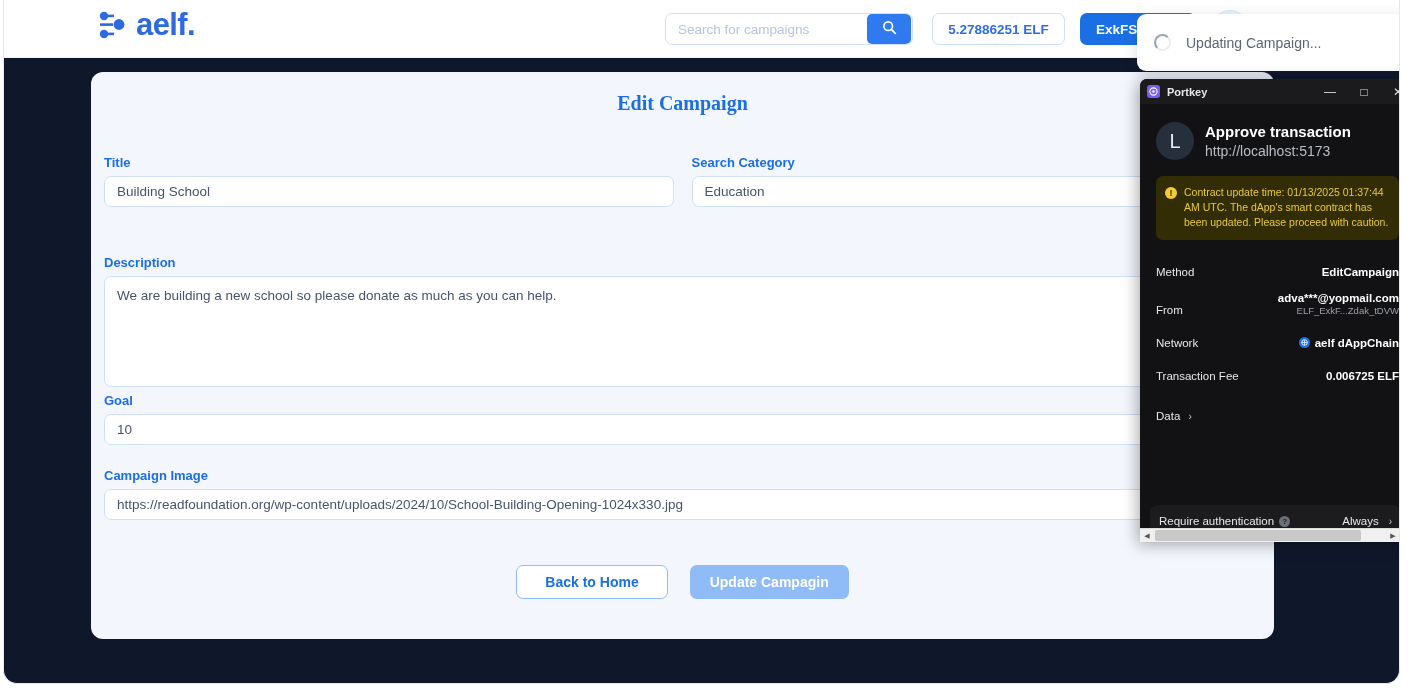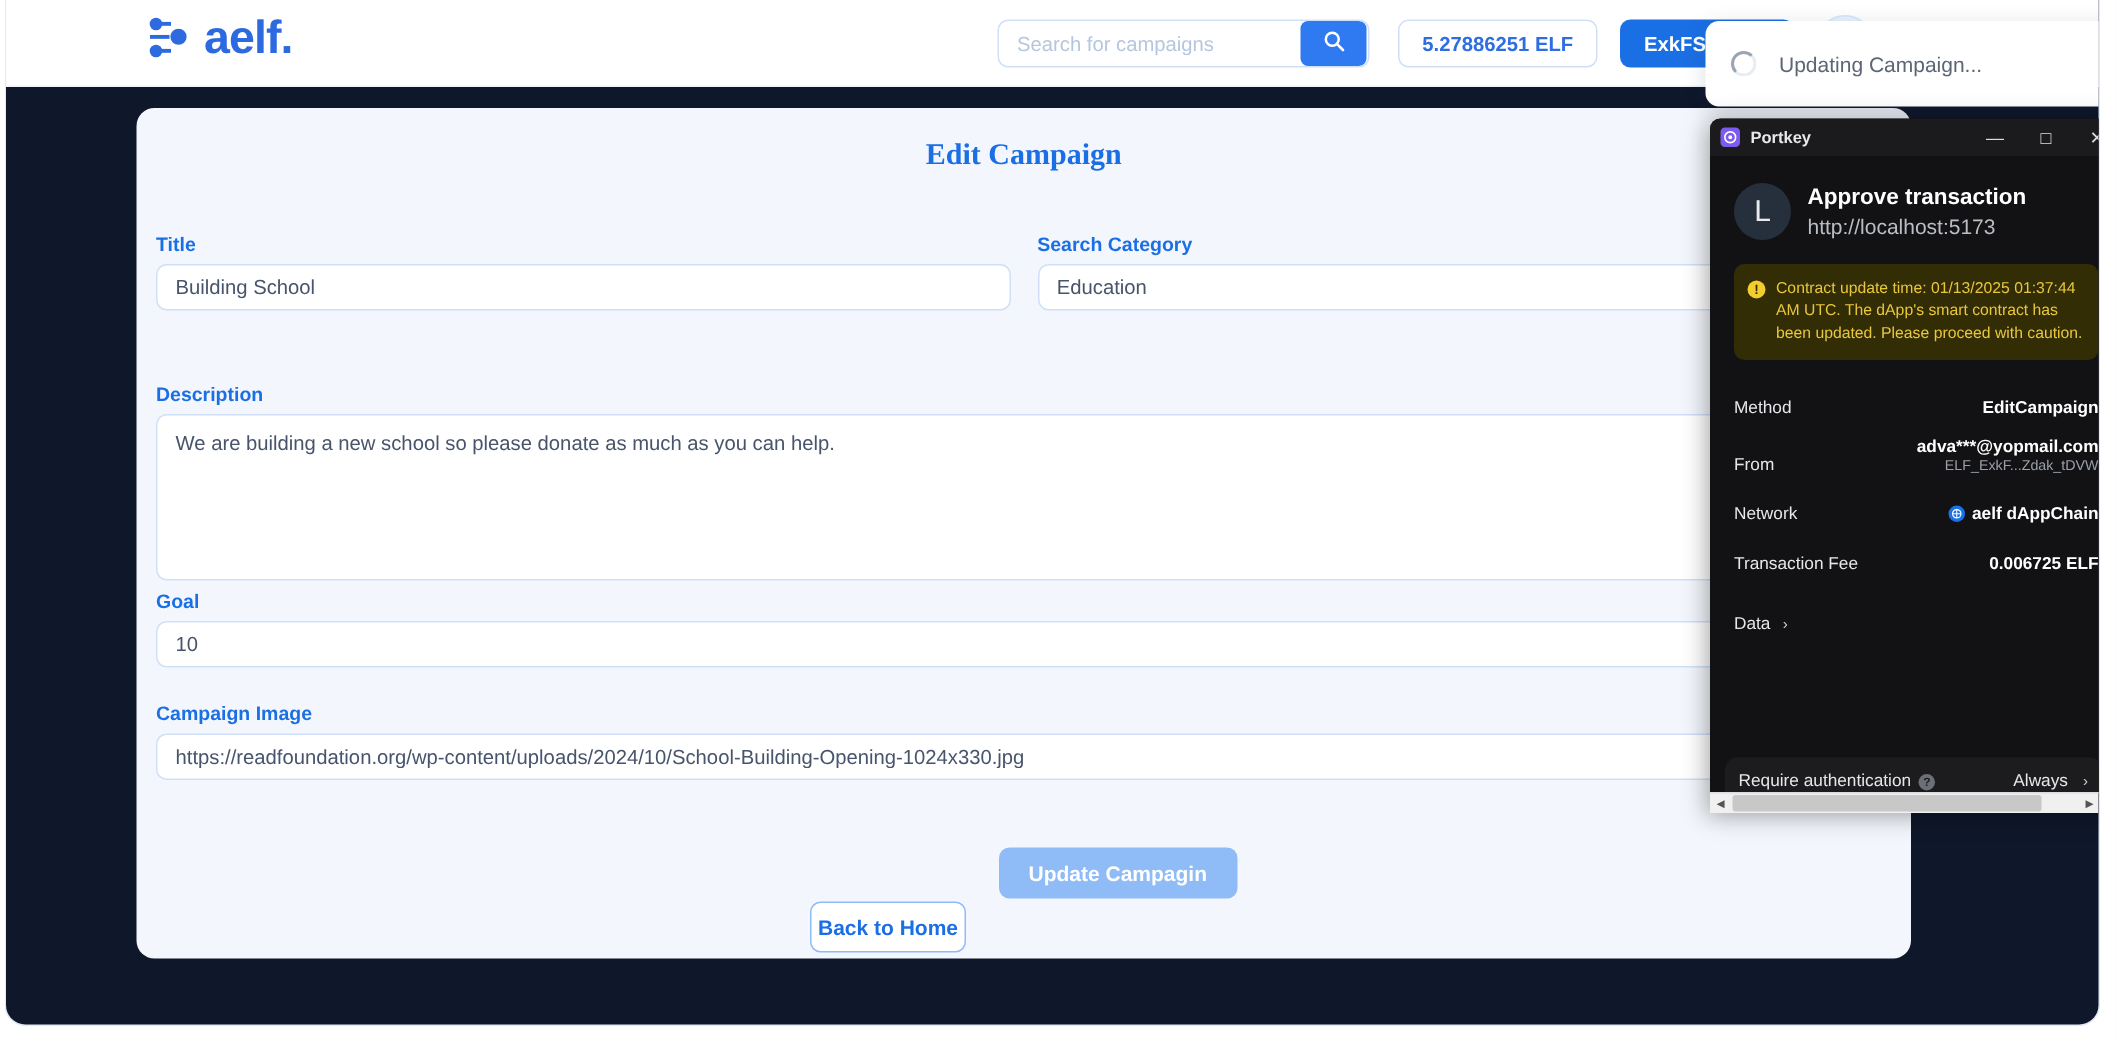--- a/index.html
+++ b/index.html
@@ -237,30 +237,29 @@
     left: 0;
     top: 493px;
     width: 1183px;
     display: flex;
     justify-content: center;
     gap: 22px;
   }
 
   .btn-outline {
     height: 34px;
-    padding: 0 4px;
+    padding: 0 28px;
     background: #ffffff;
     border: 1px solid #8fbcf7;
     border-radius: 7px;
     color: #1b6fe4;
     font-size: 14px;
     font-weight: 700;
     cursor: pointer;
     font-family: "Liberation Sans", sans-serif;
-    margin-top: 36px;
   }
   .btn-primary-disabled {
     height: 34px;
     padding: 0 20px;
     background: #8fbcf7;
     border: none;
     border-radius: 7px;
     color: #ffffff;
     font-size: 14px;
     font-weight: 700;

